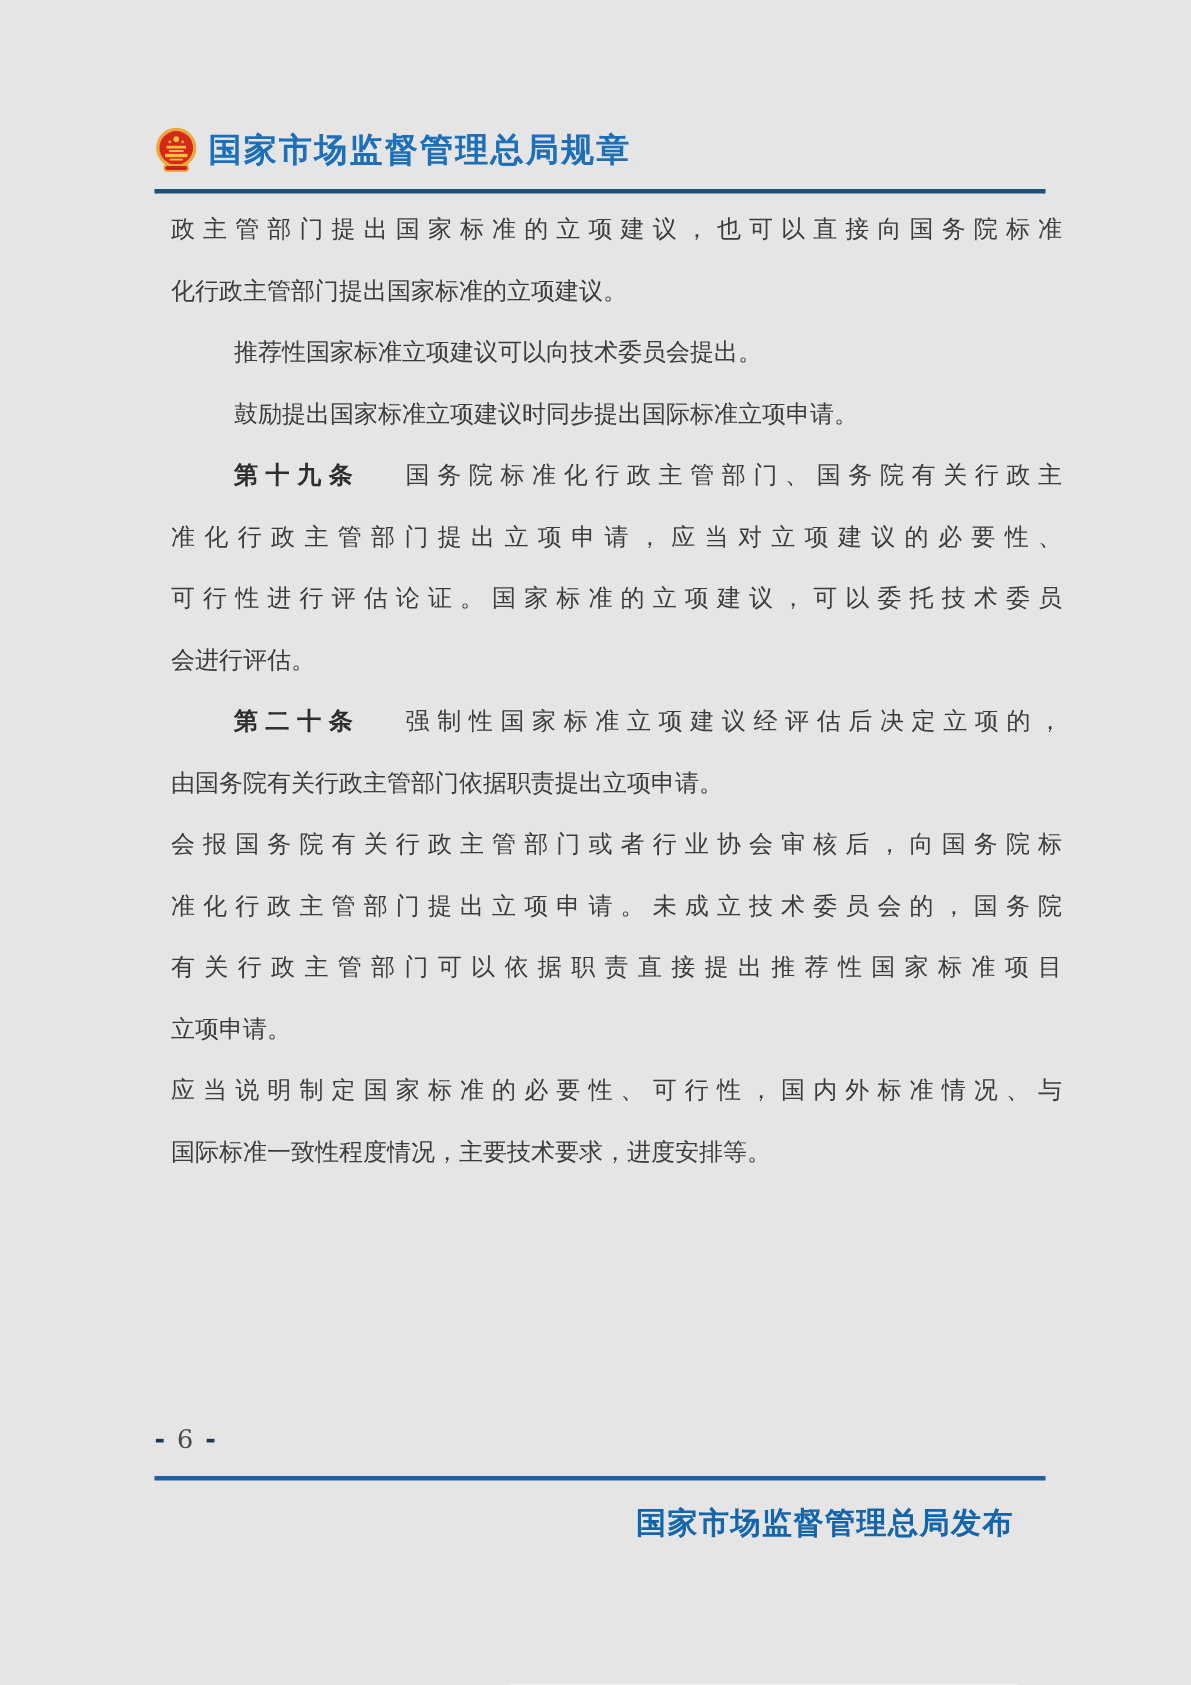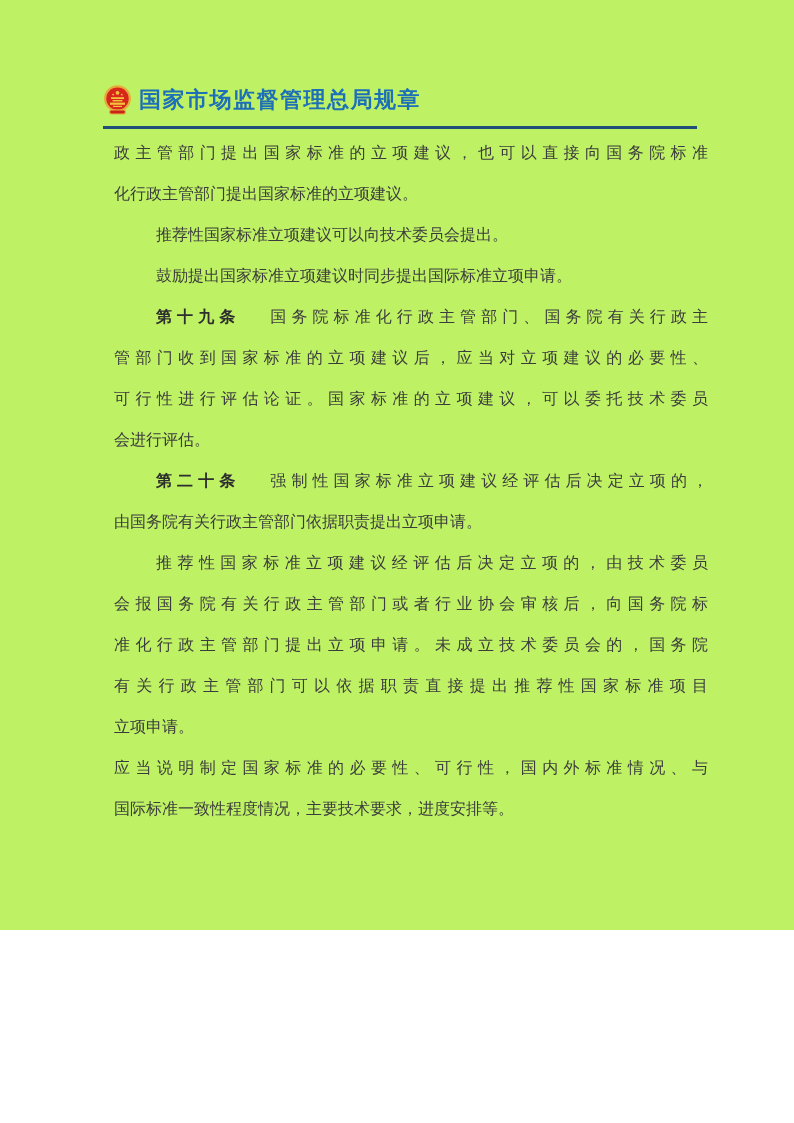--- a/index.html
+++ b/index.html
@@ -1,21 +1,21 @@
 <!DOCTYPE html>
 <html><head>
 <meta charset="utf-8">
 <style>
   * { margin: 0; padding: 0; box-sizing: border-box; }
   html, body { background: #ffffff; }
   .page {
     position: relative;
     width: 794px;
-    height: 930px;
-    background: #bef264;
+    height: 1123px;
+    background: #e5e5e5;
     overflow: hidden;
     font-family: "DejaVu Sans", sans-serif;
   }
   
   .header {
     position: absolute;
     left: 103px;
     top: 83px;
     width: 594px;
     height: 34px;
@@ -130,26 +130,25 @@
     <span class="header-title">国家市场监督管理总局规章</span>
   </div>
   <div class="header-rule"></div>
 
   <div class="doc-body">
     <div class="line full"><span>政主管部门提出国家标准的立项建议，也可以直接向国务院标准</span></div>
     <div class="line"><span>化行政主管部门提出国家标准的立项建议。</span></div>
     <div class="line indent"><span>推荐性国家标准立项建议可以向技术委员会提出。</span></div>
     <div class="line indent"><span>鼓励提出国家标准立项建议时同步提出国际标准立项申请。</span></div>
     <div class="line indent full"><span class="art">第十九条</span><span>国务院标准化行政主管部门、国务院有关行政主</span></div>
-    <div class="line full"><span>管部门收到国家标准的立项建议后，应当对立项建议的必要性、</span></div>
+    <div class="line full"><span>准化行政主管部门提出立项申请，应当对立项建议的必要性、</span></div>
     <div class="line full"><span>可行性进行评估论证。国家标准的立项建议，可以委托技术委员</span></div>
     <div class="line"><span>会进行评估。</span></div>
     <div class="line indent full"><span class="art">第二十条</span><span>强制性国家标准立项建议经评估后决定立项的，</span></div>
     <div class="line"><span>由国务院有关行政主管部门依据职责提出立项申请。</span></div>
-    <div class="line indent full"><span>推荐性国家标准立项建议经评估后决定立项的，由技术委员</span></div>
     <div class="line full"><span>会报国务院有关行政主管部门或者行业协会审核后，向国务院标</span></div>
     <div class="line full"><span>准化行政主管部门提出立项申请。未成立技术委员会的，国务院</span></div>
     <div class="line full"><span>有关行政主管部门可以依据职责直接提出推荐性国家标准项目</span></div>
     <div class="line"><span>立项申请。</span></div>
     <div class="line full"><span>应当说明制定国家标准的必要性、可行性，国内外标准情况、与</span></div>
     <div class="line"><span>国际标准一致性程度情况，主要技术要求，进度安排等。</span></div>
   </div>
 
   <div class="page-number"><span class="dash">-</span><span class="num">6</span><span class="dash">-</span></div>
   <div class="footer-rule"></div>

